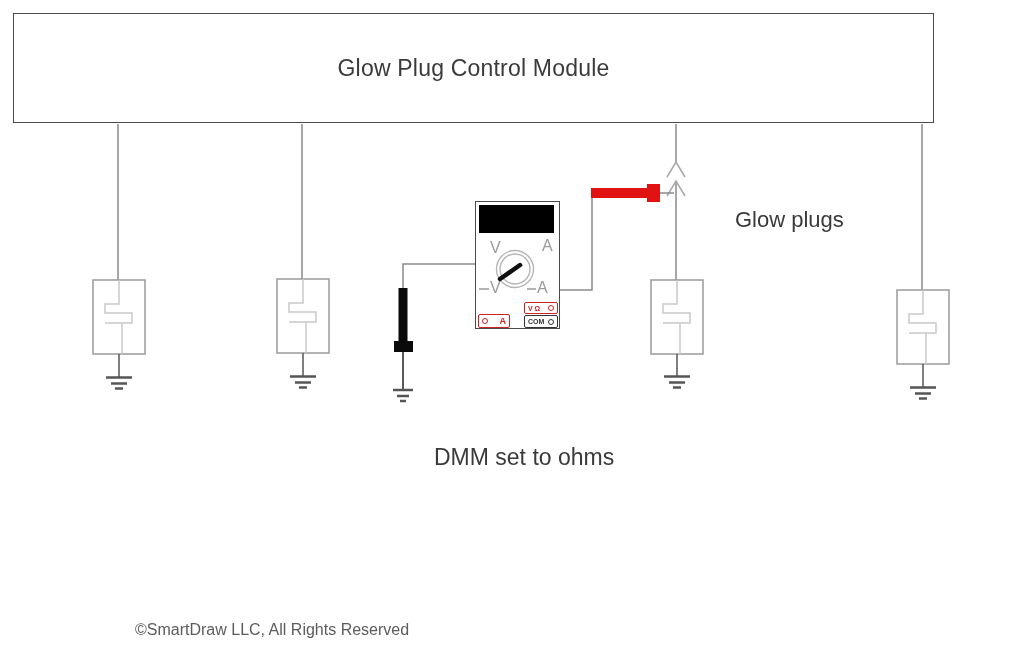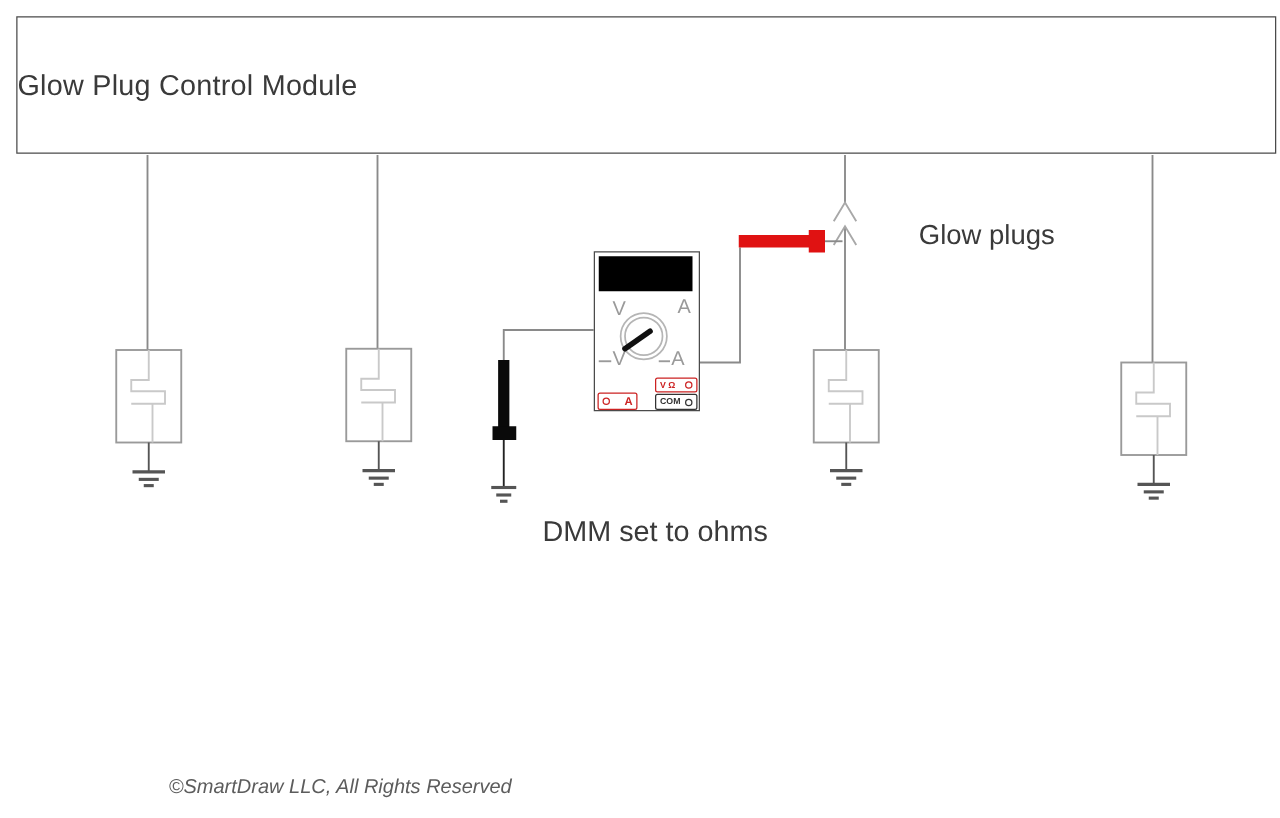--- a/index.html
+++ b/index.html
@@ -16,23 +16,23 @@
     --text-dark:#3a3a3a;
     --copyright-gray:#5c5c5c;
     --box-border:#4a4a4a;
   }
   html,body{margin:0;padding:0;background:#fff;}
   .stage{
     position:relative;width:1024px;height:654px;background:#ffffff;overflow:hidden;
     font-family:"Liberation Sans", sans-serif;
   }
   .module-box{
-    position:absolute;left:13px;top:13px;width:1008px;height:110px;
+    position:absolute;left:13px;top:13px;width:921px;height:110px;
     border:1.5px solid var(--box-border);background:#fff;box-sizing:border-box;
-    display:flex;align-items:center;
+    display:flex;align-items:center;justify-content:center;
   }
   .module-title{font-size:23px;color:var(--text-dark);letter-spacing:0.2px;}
   svg.overlay{position:absolute;left:0;top:0;pointer-events:none;}
   .wire{stroke:var(--wire-gray);stroke-width:1.5;fill:none;}
   .chevron{stroke:#a8a8a8;stroke-width:1.5;fill:none;}
   .gp-rect{fill:#ffffff;stroke:var(--shape-gray);stroke-width:1.5;}
   .gp-elem{fill:none;stroke:var(--element-gray);stroke-width:1.5;}
   .gnd-stem{stroke:var(--ground-gray);stroke-width:1.5;}
   .gnd-bar{stroke:var(--ground-gray);stroke-width:2.5;}
   .red-lead{fill:var(--test-lead-red);}
@@ -58,24 +58,24 @@
   .jack-vo{left:48px;top:100px;width:34px;height:12px;border:1.3px solid var(--jack-red);}
   .jack-com{left:48px;top:113px;width:34px;height:13px;border:1.3px solid var(--jack-black);}
   .jack-a{left:2px;top:112px;width:32px;height:14px;border:1.3px solid var(--jack-red);}
   .jack-label{font-size:7px;font-weight:bold;line-height:1;}
   .jack-vo .jack-label{color:var(--jack-red);}
   .jack-com .jack-label{color:var(--jack-black);}
   .jack-a .jack-label{color:var(--jack-red);font-size:9px;}
   .jack-circle{width:6px;height:6px;border-radius:50%;box-sizing:border-box;background:#fff;}
   .jack-circle.red{border:1.3px solid var(--jack-red);}
   .jack-circle.black{border:1.3px solid var(--jack-black);}
-  .float-label{position:absolute;color:var(--text-dark);}
+  .float-label{position:absolute;color:var(--text-dark);margin-top:32px;}
   .glow-plugs-label{left:735px;top:175px;font-size:22px;}
   .dmm-label{left:434px;top:412px;font-size:23px;}
-  .copyright{position:absolute;left:135px;top:621px;font-size:16px;color:var(--copyright-gray);font-style:italic;}
+  .copyright{position:absolute;left:135px;top:621px;font-size:16px;color:var(--copyright-gray);}
 </style>
 </head>
 <body>
 
 <div class="stage">
 
   <div class="module-box">
     <span class="module-title">Glow Plug Control Module</span>
   </div>
 

